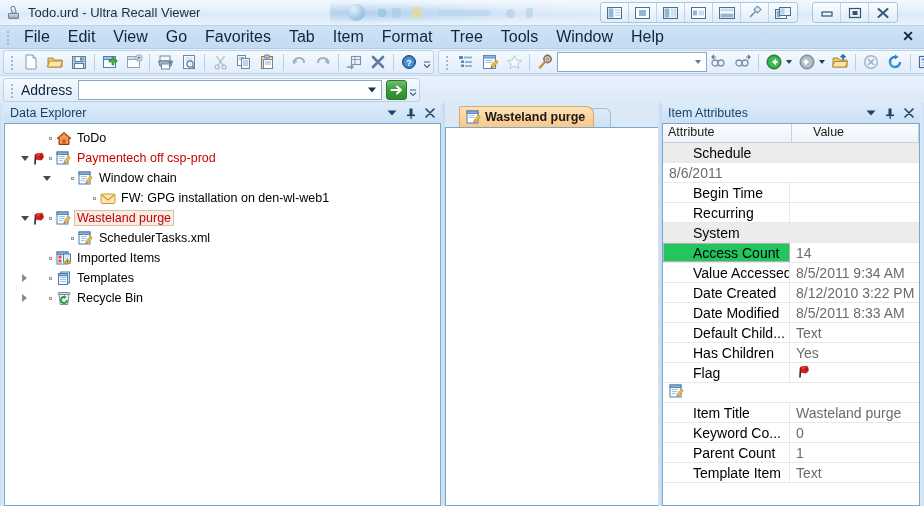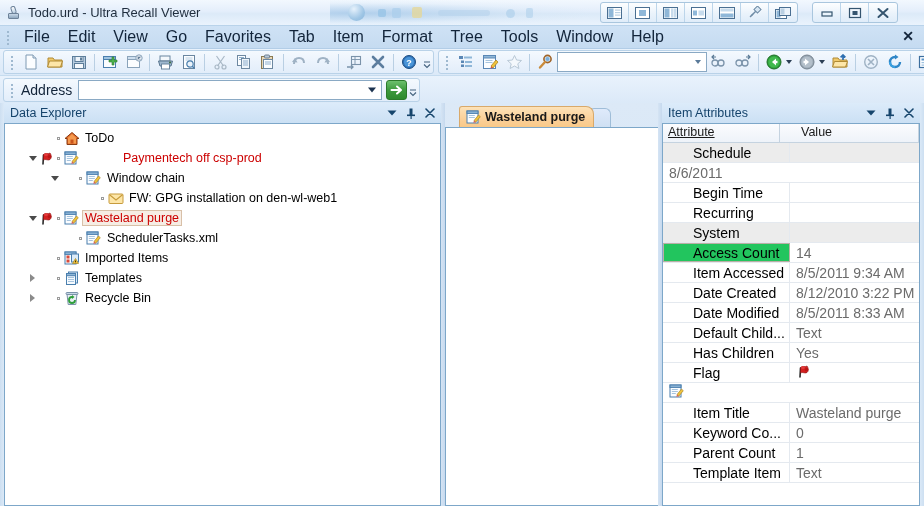--- a/index.html
+++ b/index.html
@@ -268,21 +268,21 @@
     display: flex; flex-direction: column;
   }
   .panel-body {
     flex: 1;
     background: #ffffff;
     border: 1px solid #7da7c9;
     border-top: 1px solid #7da7c9;
     overflow: hidden;
     position: relative;
   }
-  .tree { padding: 4px 0 0 8px; }
+  .tree { padding: 4px 0 0 0; }
   .tree-row {
     height: 20px;
     display: flex;
     align-items: center;
     font-size: 12.5px;
     color: #000000;
     white-space: nowrap;
     cursor: default;
     position: relative;
   }
@@ -307,21 +307,21 @@
     width: 9px; height: 9px;
     flex: 0 0 auto;
     display:flex;align-items:center;justify-content:center;
   }
   .dot i {
     display:block;width:3px;height:3px;border:1px solid #9a9a9a;background:#fff;
   }
   .tree-icon { width: 18px; height: 16px; flex: 0 0 auto; display:flex;align-items:center;justify-content:center; margin-right:2px;}
   .flagicon { width: 16px; height: 16px; flex:0 0 auto; display:flex;align-items:center;justify-content:center;}
   .lbl { padding: 0 2px; }
-  .lbl.red { color: #cc0000; margin-left: 38px; }
+  .lbl.red { color: #cc0000; }
   .lbl.sel {
     color: #cc0000;
     background: #f6ede4;
     border: 1px solid #d8c0a8;
     padding: 0 2px;
     margin: 0 -1px;
   }
 
   
   #doc-area {
@@ -384,21 +384,21 @@
     background: linear-gradient(180deg, #fbfcfe 0%, #eef3f9 100%);
     border-bottom: 1px solid #c5d3e0;
     font-size: 12.5px;
     color: #1a1a1a;
   }
   .grid-head .gh {
     padding: 1px 0 0 5px;
     border-right: 1px solid #c5d3e0;
     cursor: default;
   }
-  .gh-attr { width: 117px; text-decoration: underline; }
+  .gh-attr { width: 129px; }
   .gh-val { flex: 1; margin-left: 16px; }
   .grid-row {
     display: flex;
     height: 20px;
     font-size: 14px;
     border-bottom: 1px solid #e4e9ef;
     cursor: default;
   }
   .grid-row .c-attr {
     width: 127px;
@@ -1111,21 +1111,21 @@
               </div>
               <div class="grid-row group">
                 <div class="c-attr">System</div>
                 <div class="c-val"></div>
               </div>
               <div class="grid-row selected">
                 <div class="c-attr">Access Count</div>
                 <div class="c-val">14</div>
               </div>
               <div class="grid-row">
-                <div class="c-attr">Item Accessed</div>
+                <div class="c-attr">Value Accessed</div>
                 <div class="c-val">8/5/2011 9:34 AM</div>
               </div>
               <div class="grid-row">
                 <div class="c-attr">Date Created</div>
                 <div class="c-val">8/12/2010 3:22 PM</div>
               </div>
               <div class="grid-row">
                 <div class="c-attr">Date Modified</div>
                 <div class="c-val">8/5/2011 8:33 AM</div>
               </div>

